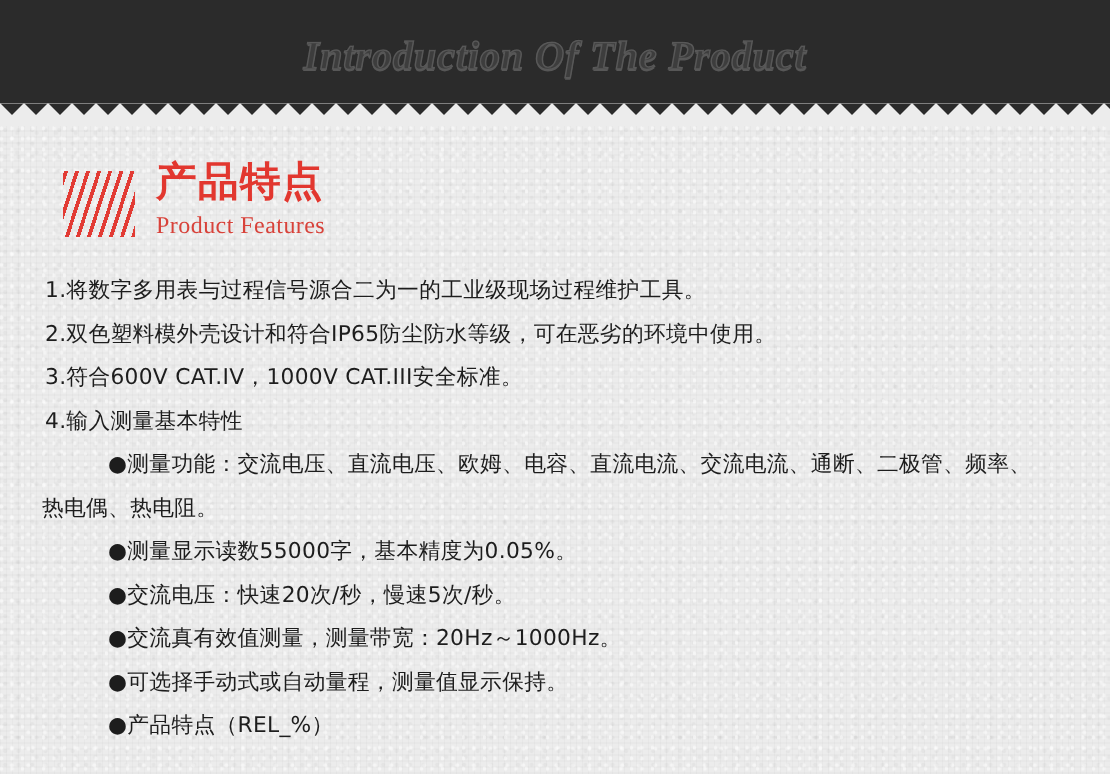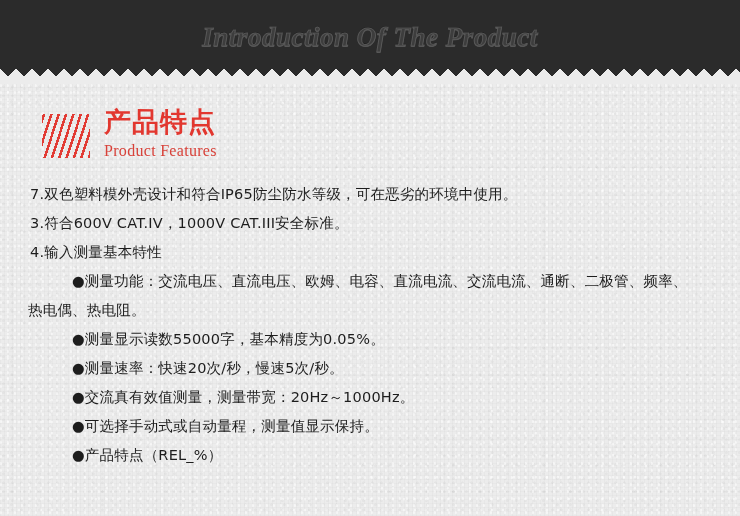--- a/index.html
+++ b/index.html
@@ -138,25 +138,26 @@
 
   <div class="section-head">
     <div class="hatch"></div>
     <div class="section-titles">
       <div class="cn-title">产品特点</div>
       <div class="en-title">Product Features</div>
     </div>
   </div>
 
   <div class="content">
-    <div class="line num">7.双色塑料模外壳设计和符合IP65防尘防水等级，可在恶劣的环境中使用。</div>
+    <div class="line num">1.将数字多用表与过程信号源合二为一的工业级现场过程维护工具。</div>
+    <div class="line num">2.双色塑料模外壳设计和符合IP65防尘防水等级，可在恶劣的环境中使用。</div>
     <div class="line num">3.符合600V CAT.IV，1000V CAT.III安全标准。</div>
     <div class="line num">4.输入测量基本特性</div>
     <div class="line bullet">●测量功能：交流电压、直流电压、欧姆、电容、直流电流、交流电流、通断、二极管、频率、</div>
     <div class="line bullet-wrap">热电偶、热电阻。</div>
     <div class="line bullet">●测量显示读数55000字，基本精度为0.05%。</div>
-    <div class="line bullet">●测量速率：快速20次/秒，慢速5次/秒。</div>
+    <div class="line bullet">●交流电压：快速20次/秒，慢速5次/秒。</div>
     <div class="line bullet">●交流真有效值测量，测量带宽：20Hz～1000Hz。</div>
     <div class="line bullet">●可选择手动式或自动量程，测量值显示保持。</div>
     <div class="line bullet">●产品特点（REL_%）</div>
   </div>
 
 </div>
 
 </body></html>

